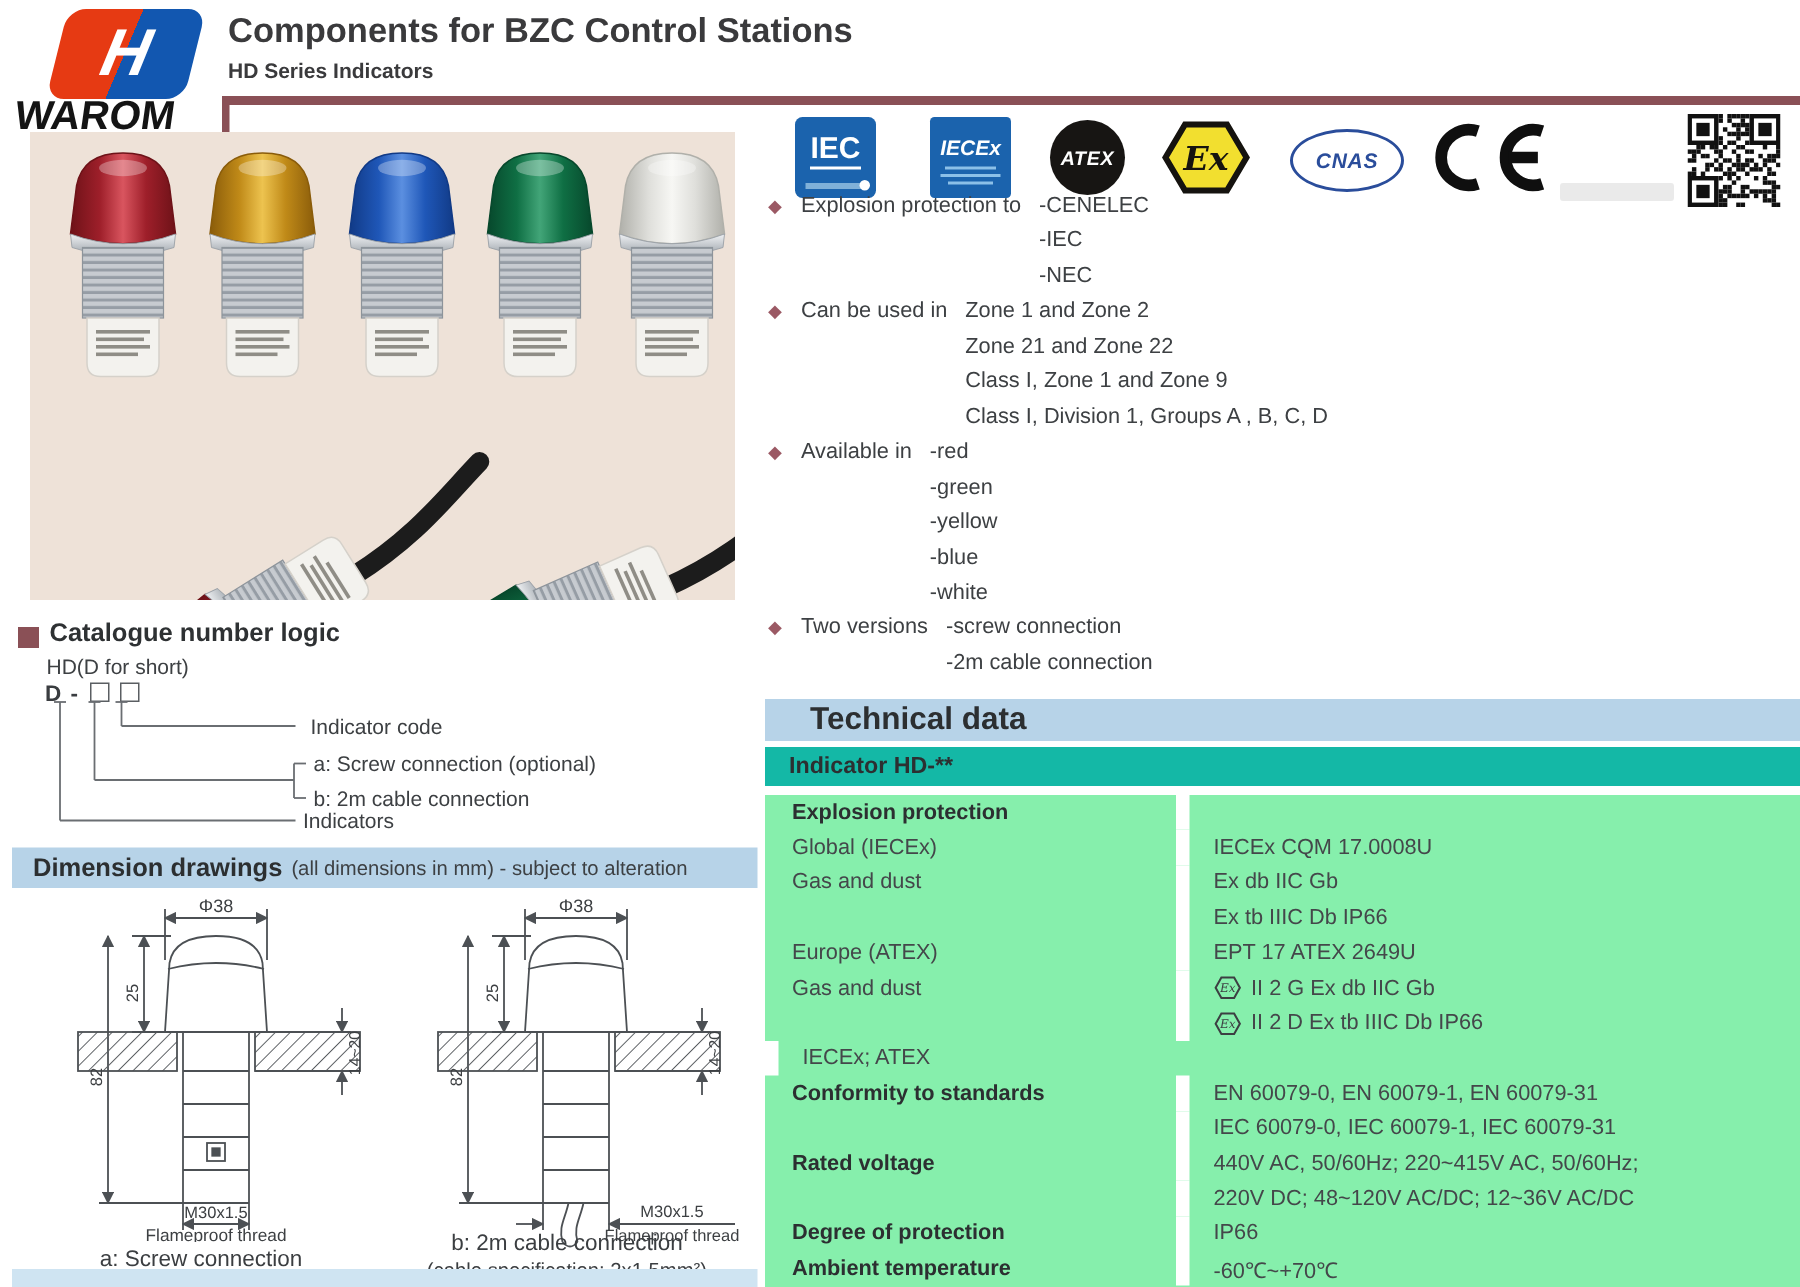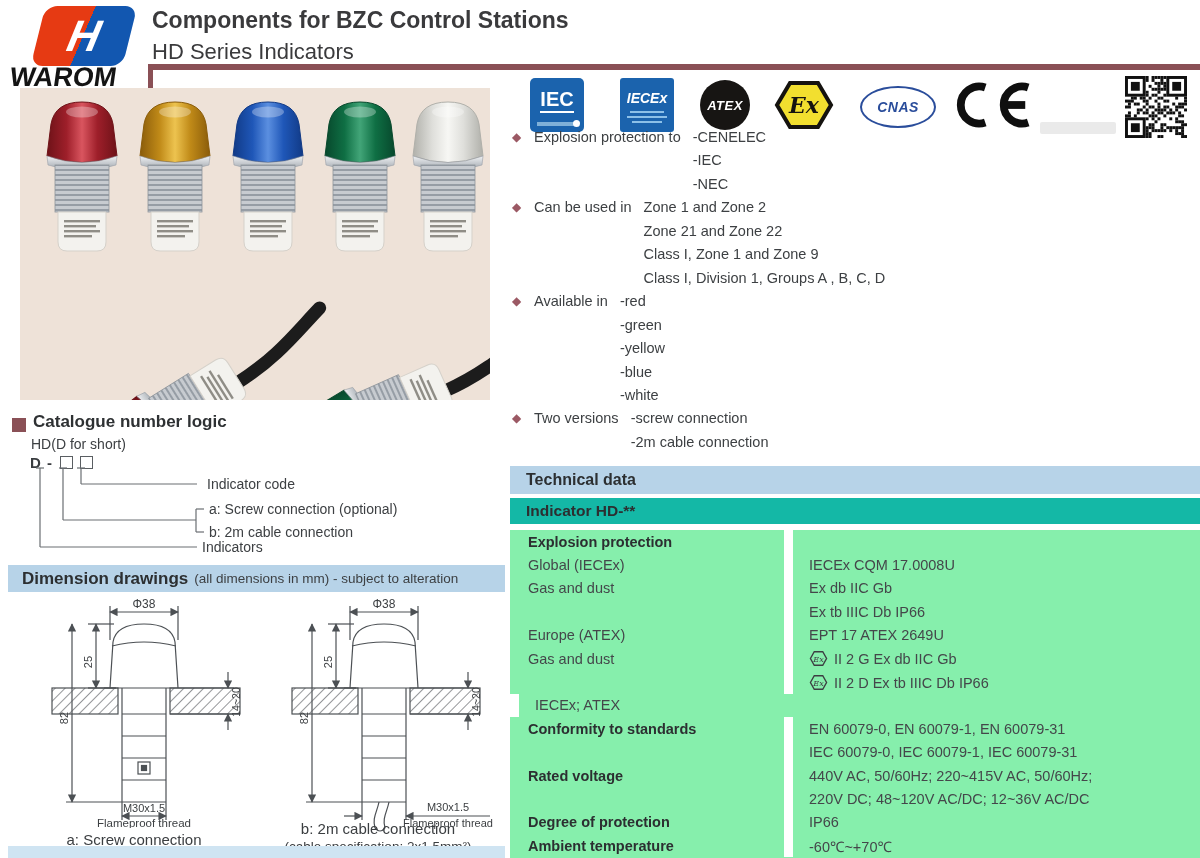--- a/index.html
+++ b/index.html
@@ -7,21 +7,21 @@
         font-family:"Liberation Sans",sans-serif;color:#3d4043;}
   .abs{position:absolute;}
   
   .logo-mark{position:absolute;left:38px;top:6px;width:92px;height:60px;border-radius:12px;
              transform:skewX(-14deg);overflow:hidden;background:linear-gradient(100deg,#e63a13 0 49%,#1257b0 49% 100%);}
   .logo-h{position:absolute;left:0;top:0;width:100%;height:100%;display:flex;align-items:center;justify-content:center;
           color:#fff;font-weight:bold;font-style:italic;font-size:44px;transform:skewX(2deg);}
   .logo-word{position:absolute;left:10px;top:62px;width:140px;font-weight:900;font-size:27px;letter-spacing:0px;
              transform:skewX(-8deg);color:#141414;}
   .title1{position:absolute;left:152px;top:7px;font-size:23px;font-weight:bold;color:#3a3a3c;}
-  .title2{position:absolute;left:152px;top:39px;font-size:22px;font-weight:normal;color:#3a3a3c;}
+  .title2{position:absolute;left:152px;top:39px;font-size:14px;font-weight:bold;color:#3a3a3c;}
   .hrule{position:absolute;left:148px;top:64px;width:1052px;height:6px;}
   .hrule-tick{position:absolute;left:148px;top:64px;width:5px;height:28px;}
   
   .photo{position:absolute;left:20px;top:88px;width:470px;height:312px;}
   
   .cat-square{position:absolute;left:12px;top:418px;width:14px;height:14px;}
   .cat-head{position:absolute;left:33px;top:412px;font-size:17px;font-weight:bold;color:#2e3133;}
   .cat-sub{position:absolute;left:31px;top:436px;font-size:14px;}
   .cat-code{position:absolute;left:30px;top:454px;font-size:15px;font-weight:bold;color:#3a3d40;letter-spacing:1px;}
   .cat-box{display:inline-block;width:11px;height:11px;border:1.4px solid #5a5e62;margin-left:7px;vertical-align:-1px;}
@@ -40,29 +40,29 @@
   .clogo{position:absolute;display:flex;align-items:center;justify-content:center;}
   .smudge{position:absolute;left:1040px;top:122px;width:76px;height:12px;background:#d9d9d9;opacity:.55;border-radius:2px;}
   
   #features{position:absolute;left:512px;top:126px;width:688px;font-size:14.5px;line-height:23.45px;color:#3d4043;}
   .feature-group{display:flex;align-items:flex-start;}
   .diamond{width:22px;font-size:12px;flex:0 0 22px;}
   .f-label{margin-right:12px;white-space:nowrap;}
   .f-item{white-space:nowrap;}
   
   .tech-bar1{position:absolute;left:510px;top:466px;width:690px;height:28px;display:flex;align-items:center;
-             font-size:16px;font-weight:bold;color:#2c2f31;padding-left:16px;box-sizing:border-box;}
+             font-size:21px;font-weight:bold;color:#2c2f31;padding-left:30px;box-sizing:border-box;}
   .tech-bar2{position:absolute;left:510px;top:498px;width:690px;height:26px;display:flex;align-items:center;
              font-size:15.5px;font-weight:bold;color:#2c2f31;padding-left:16px;box-sizing:border-box;}
   #tech-table{position:absolute;left:510px;top:530px;width:690px;height:328px;}
   .t-row{display:flex;height:23.4px;align-items:center;font-size:14.5px;}
   .t-left{width:274px;flex:0 0 274px;padding-left:18px;box-sizing:border-box;color:#44474a;white-space:nowrap;}
   .t-left.b{font-weight:bold;color:#2c2f31;}
   .t-gutter{width:9px;flex:0 0 9px;background:#fff;height:100%;}
-  .t-right{padding-left:16px;color:#44474a;white-space:nowrap;display:flex;align-items:flex-end;}
+  .t-right{padding-left:16px;color:#44474a;white-space:nowrap;display:flex;align-items:center;}
 </style>
 </head>
 <body>
 
 <div class="page">
 
   <div>
     <div class="logo-mark">
       <span class="logo-h">H</span>
     </div>

